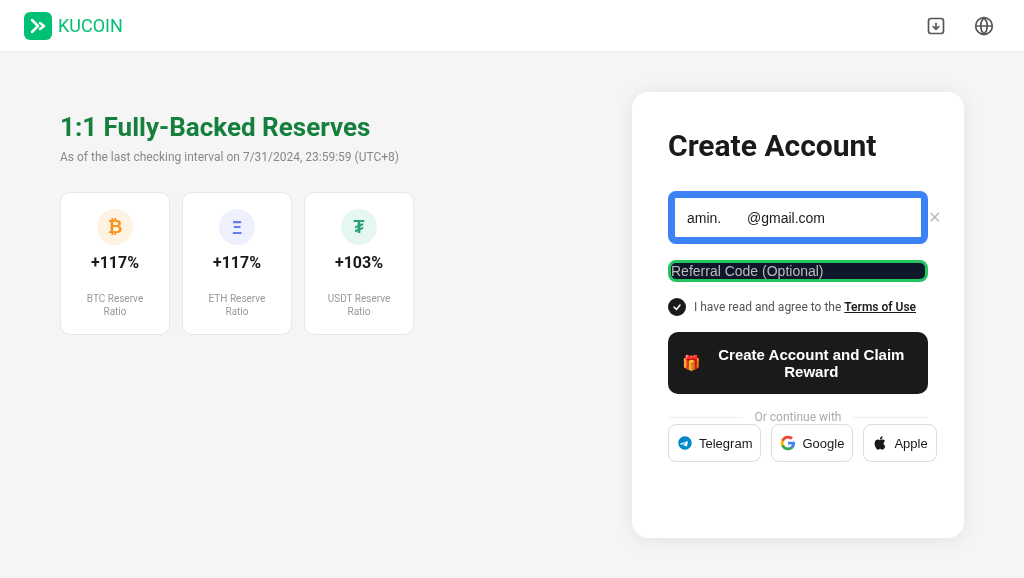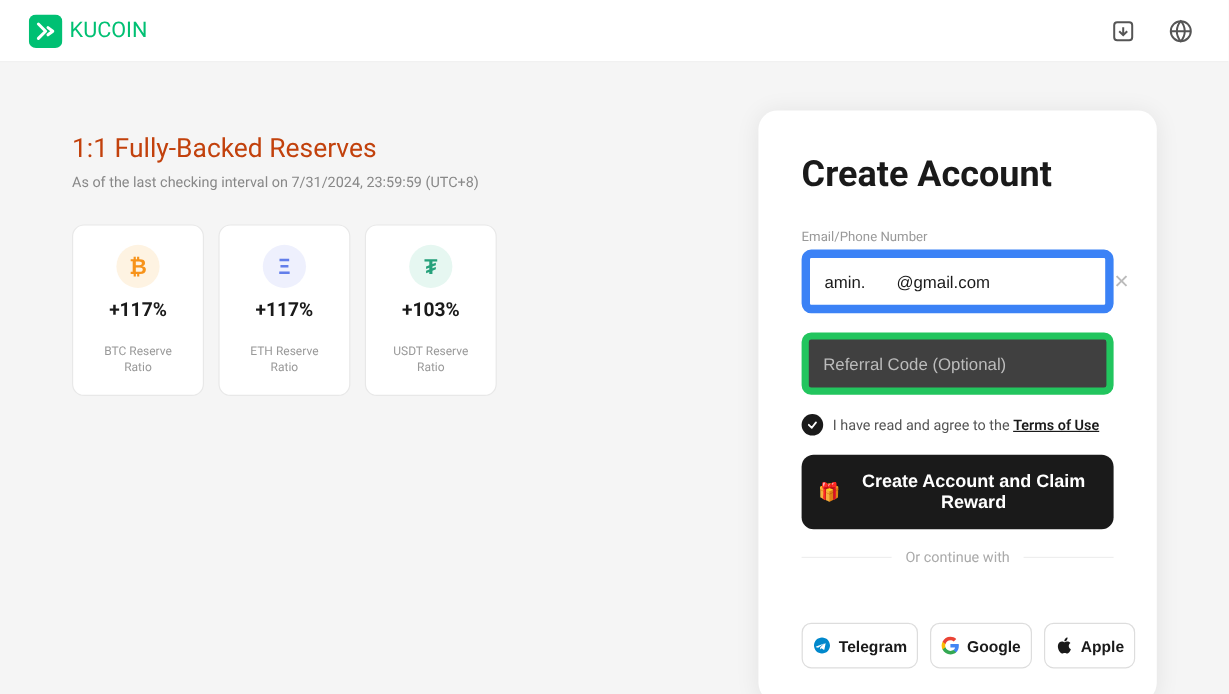--- a/index.html
+++ b/index.html
@@ -50,23 +50,23 @@
       display: flex;
       padding: 40px 60px;
       gap: 60px;
       min-height: 526px;
     }
     .left-panel {
       flex: 1;
       padding-top: 20px;
     }
     .left-title {
-      font-size: 22px;
-      font-weight: 400;
-      color: #c2410c;
+      font-size: 26px;
+      font-weight: 700;
+      color: #15803d;
       margin-bottom: 8px;
     }
     .left-subtitle {
       font-size: 12px;
       color: #888;
       margin-bottom: 28px;
     }
     .reserve-cards {
       display: flex;
       gap: 12px;
@@ -139,27 +139,26 @@
       flex: 1;
       background: transparent;
     }
     .clear-icon {
       color: #bbb;
       cursor: pointer;
       font-size: 16px;
     }
     .referral-input {
       width: 100%;
-      border: 6px solid #22c55e;
+      border: 3px solid #22c55e;
       border-radius: 8px;
-      padding: 12px;
       font-size: 14px;
       color: #999;
       outline: none;
-      background: #404040;
+      background: #0f172a;
     }
     .referral-input::placeholder {
       color: #bbb;
     }
     .terms-row {
       display: flex;
       align-items: center;
       gap: 8px;
       margin: 16px 0;
     }
@@ -235,25 +234,24 @@
     .social-btn {
       flex: 1;
       border: 1px solid #ddd;
       border-radius: 8px;
       padding: 10px 8px;
       display: flex;
       align-items: center;
       justify-content: space-between;
       gap: 6px;
       font-size: 13px;
-      font-weight: 700;
-      color: #1a1a1a;
-      cursor: pointer;
-      background: #fff;
-      margin-top: 48px;
+      font-weight: 400;
+      color: #1a1a1a;
+      cursor: pointer;
+      background: #fff;
     }
   </style>
 </head>
 <body>
 
 <div class="header">
   <div class="logo">
     <svg class="logo-icon" viewBox="0 0 28 28" fill="none">
       <rect width="28" height="28" rx="6" fill="#00c073"></rect>
       <path d="M8 8L14 14L8 20" stroke="white" stroke-width="2.5" stroke-linecap="round" stroke-linejoin="round"></path>
@@ -298,21 +296,20 @@
         <div class="reserve-percent">+103%</div>
         <div class="reserve-label">USDT Reserve Ratio</div>
       </div>
     </div>
   </div>
 
   <div class="right-panel">
     <h2 class="form-title">Create Account</h2>
 
     <div class="form-group">
-      <label class="form-label">Email/Phone Number</label>
       <div class="email-input-wrapper">
         <input type="text" value="amin." style="max-width: 60px;">
         <input type="text" value="@gmail.com" style="flex: 1 1 0%;">
         <span class="clear-icon">✕</span>
       </div>
     </div>
 
     <div class="form-group">
       <input class="referral-input" type="text" placeholder="Referral Code (Optional)" style="">
     </div>

